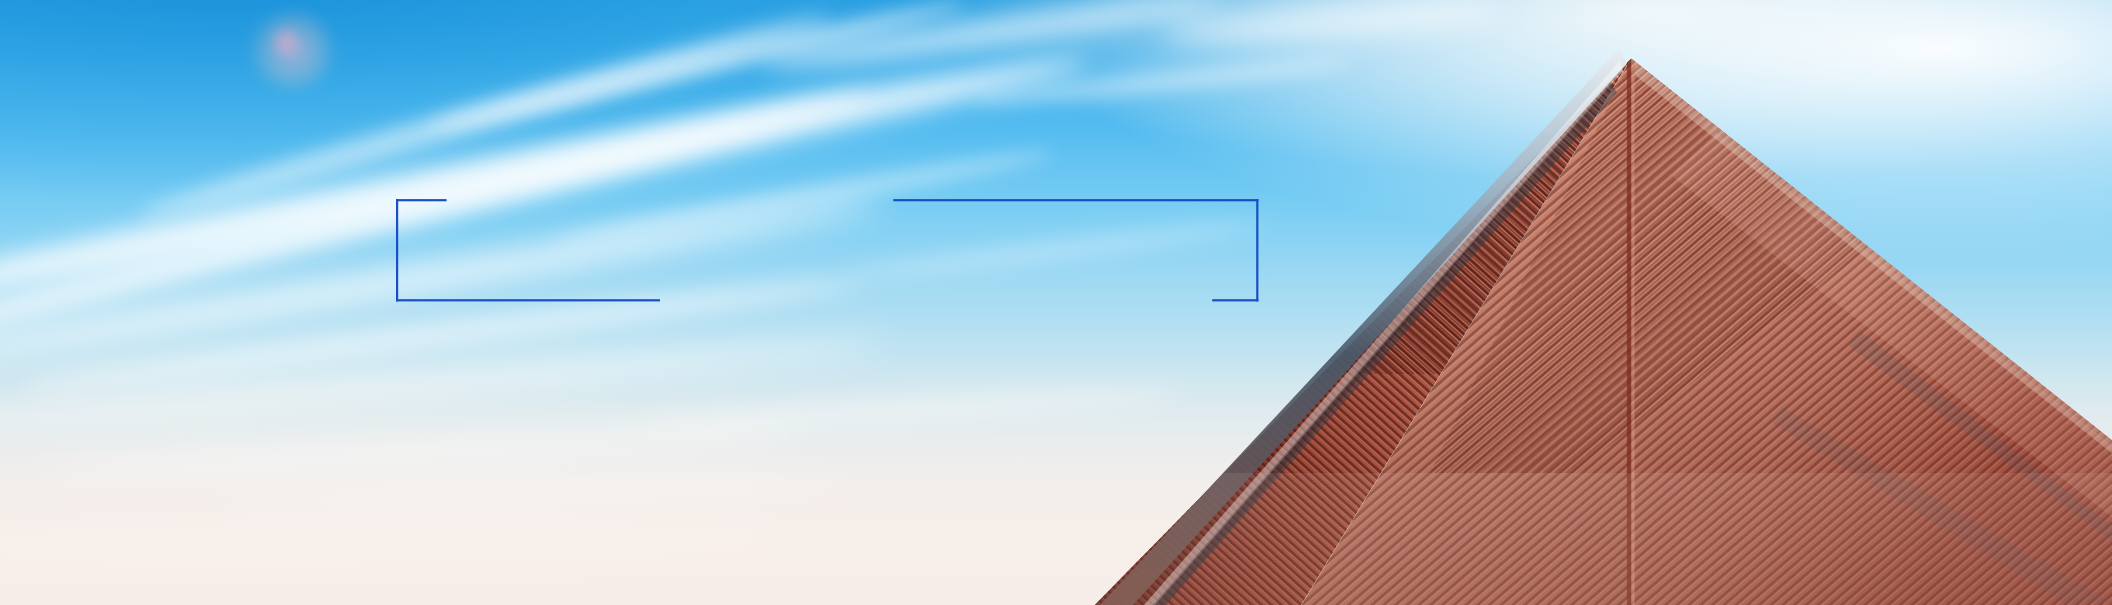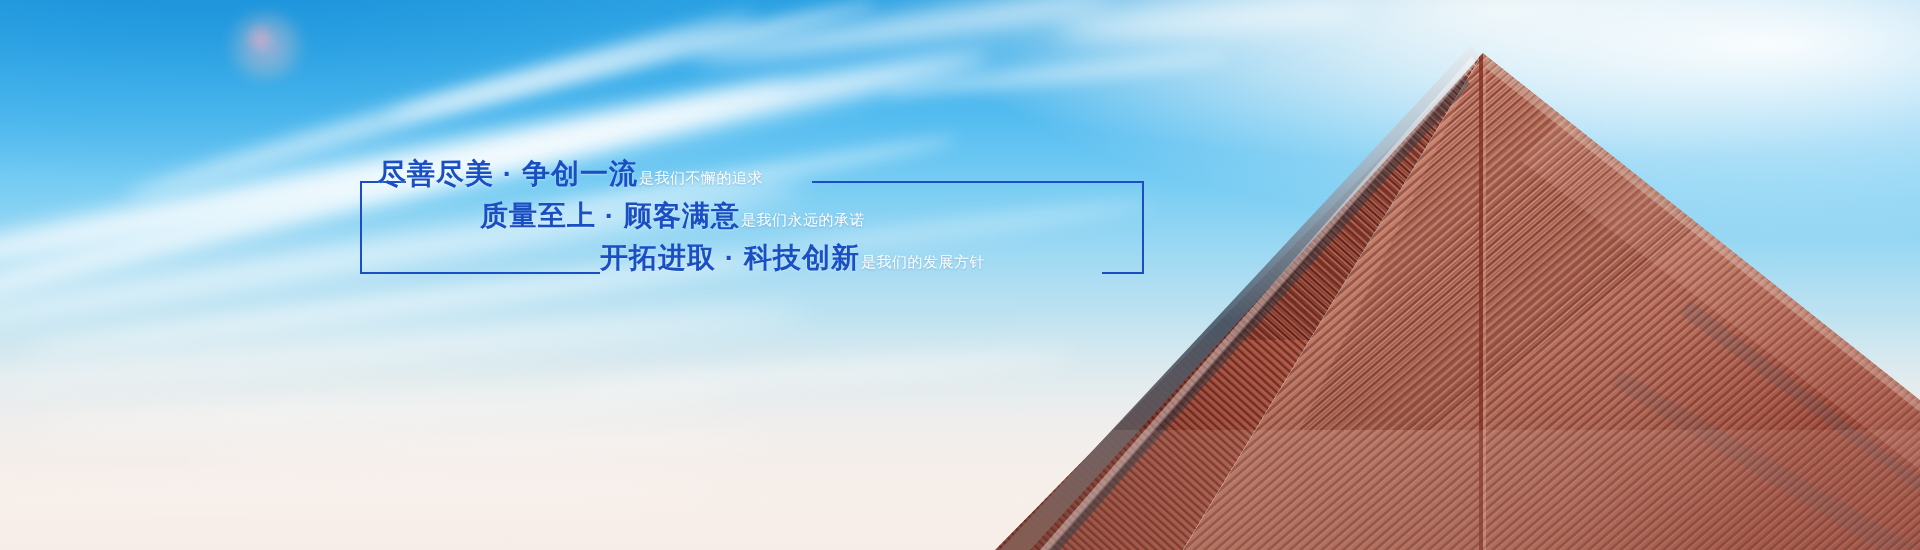--- a/index.html
+++ b/index.html
@@ -269,32 +269,14 @@
 
   <div class="frame">
     <span class="fr-line fr-top-left"></span>
     <span class="fr-line fr-top-right"></span>
     <span class="fr-line fr-left"></span>
     <span class="fr-line fr-right"></span>
     <span class="fr-line fr-bot-left"></span>
     <span class="fr-line fr-bot-right"></span>
   </div>
 
-  <div class="lines">
-
-    <div class="line l1">
-      <span class="big">尽善尽美 · 争创一流</span>
-      <span class="small">是我们不懈的追求</span>
-    </div>
-
-    <div class="line l2">
-      <span class="big">质量至上 · 顾客满意</span>
-      <span class="small">是我们永远的承诺</span>
-    </div>
-
-    <div class="line l3">
-      <span class="big">开拓进取 · 科技创新</span>
-      <span class="small">是我们的发展方针</span>
-    </div>
-
-  </div>
 
 </div>
 
 </body></html>

